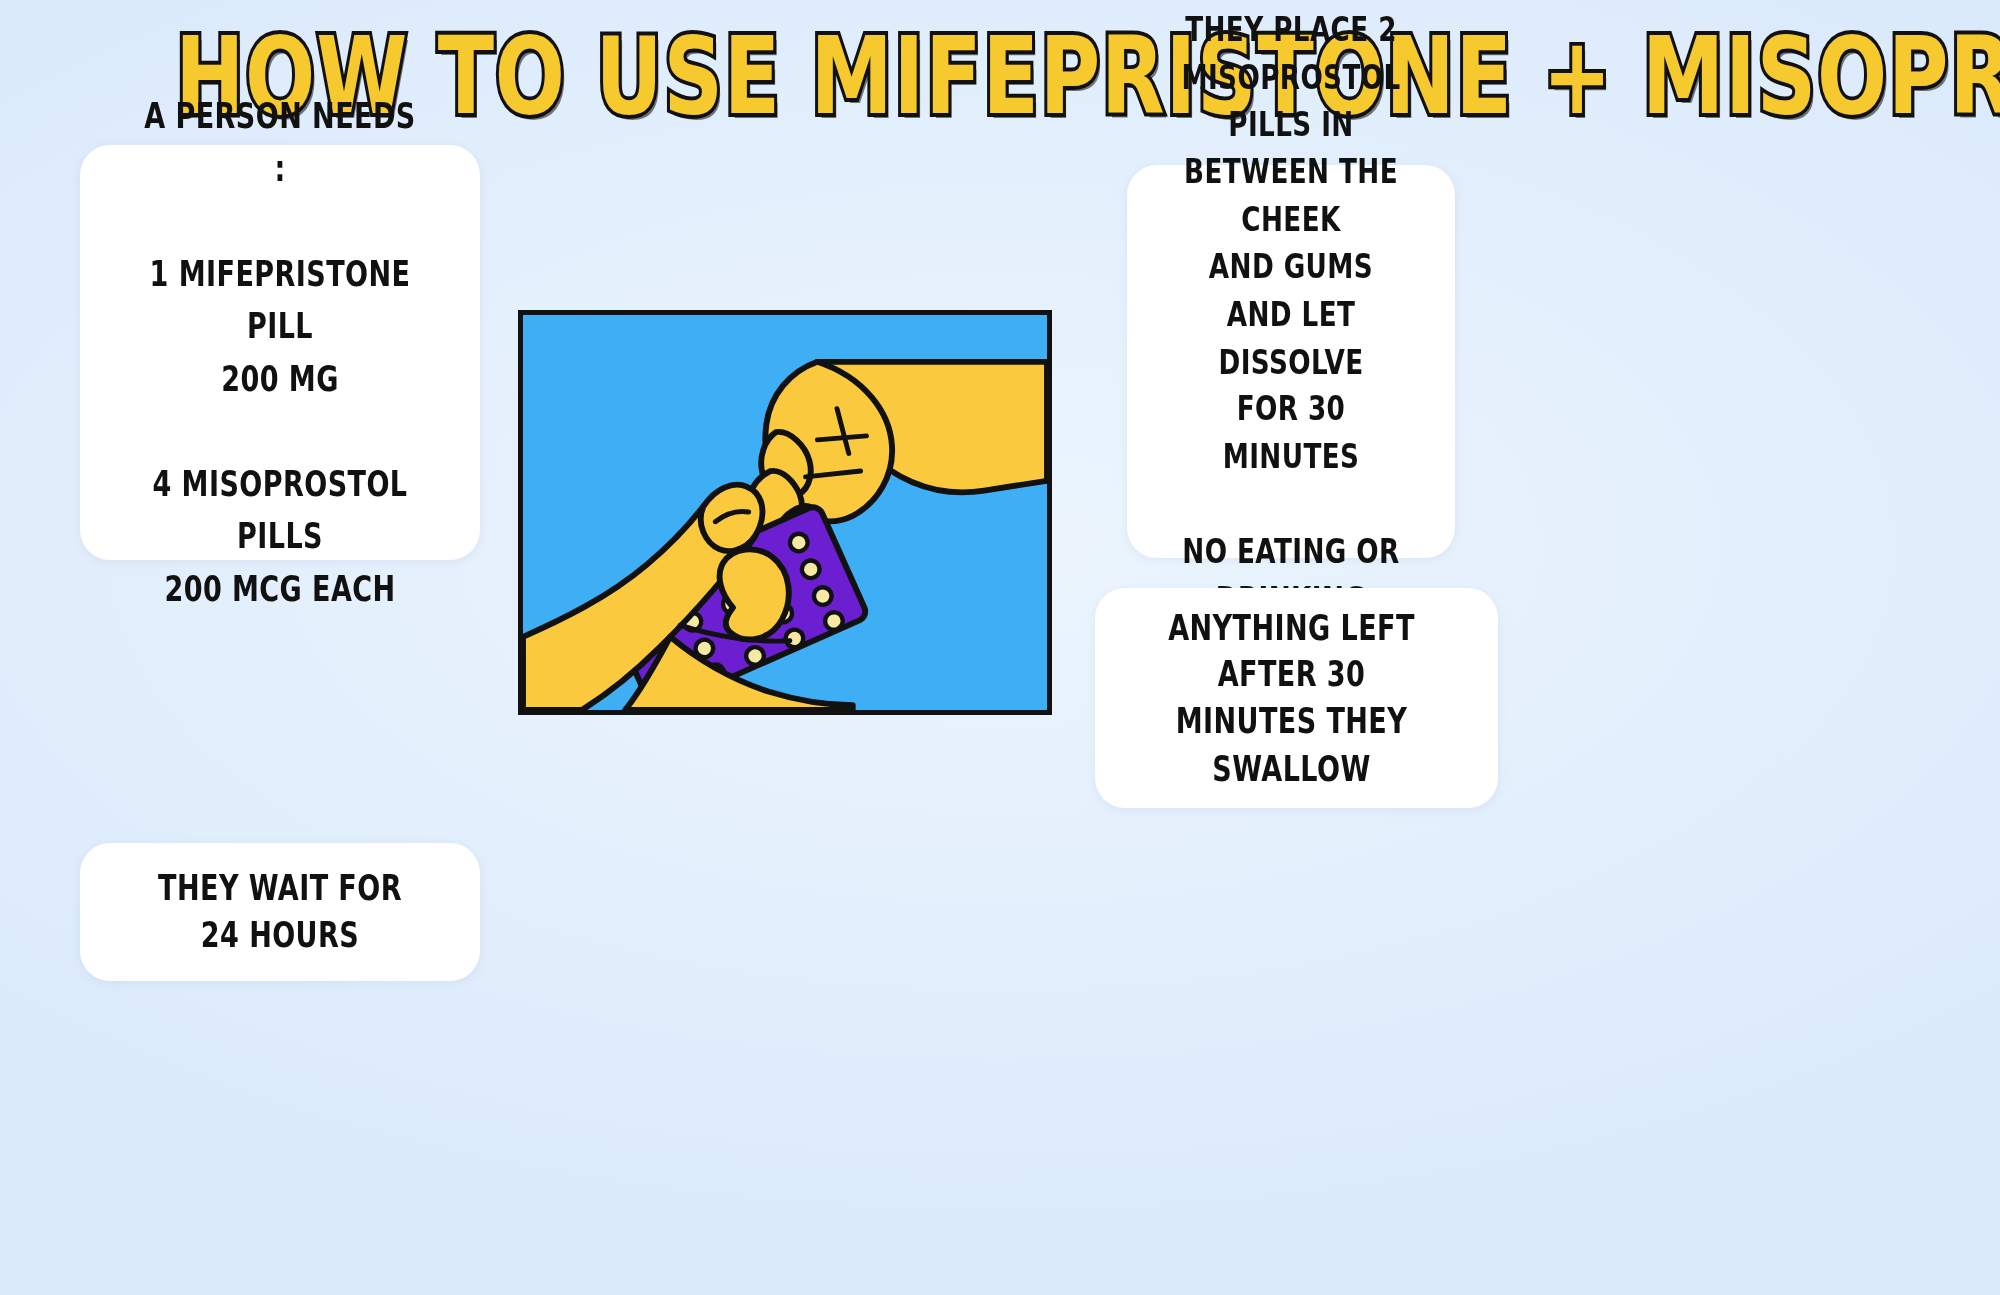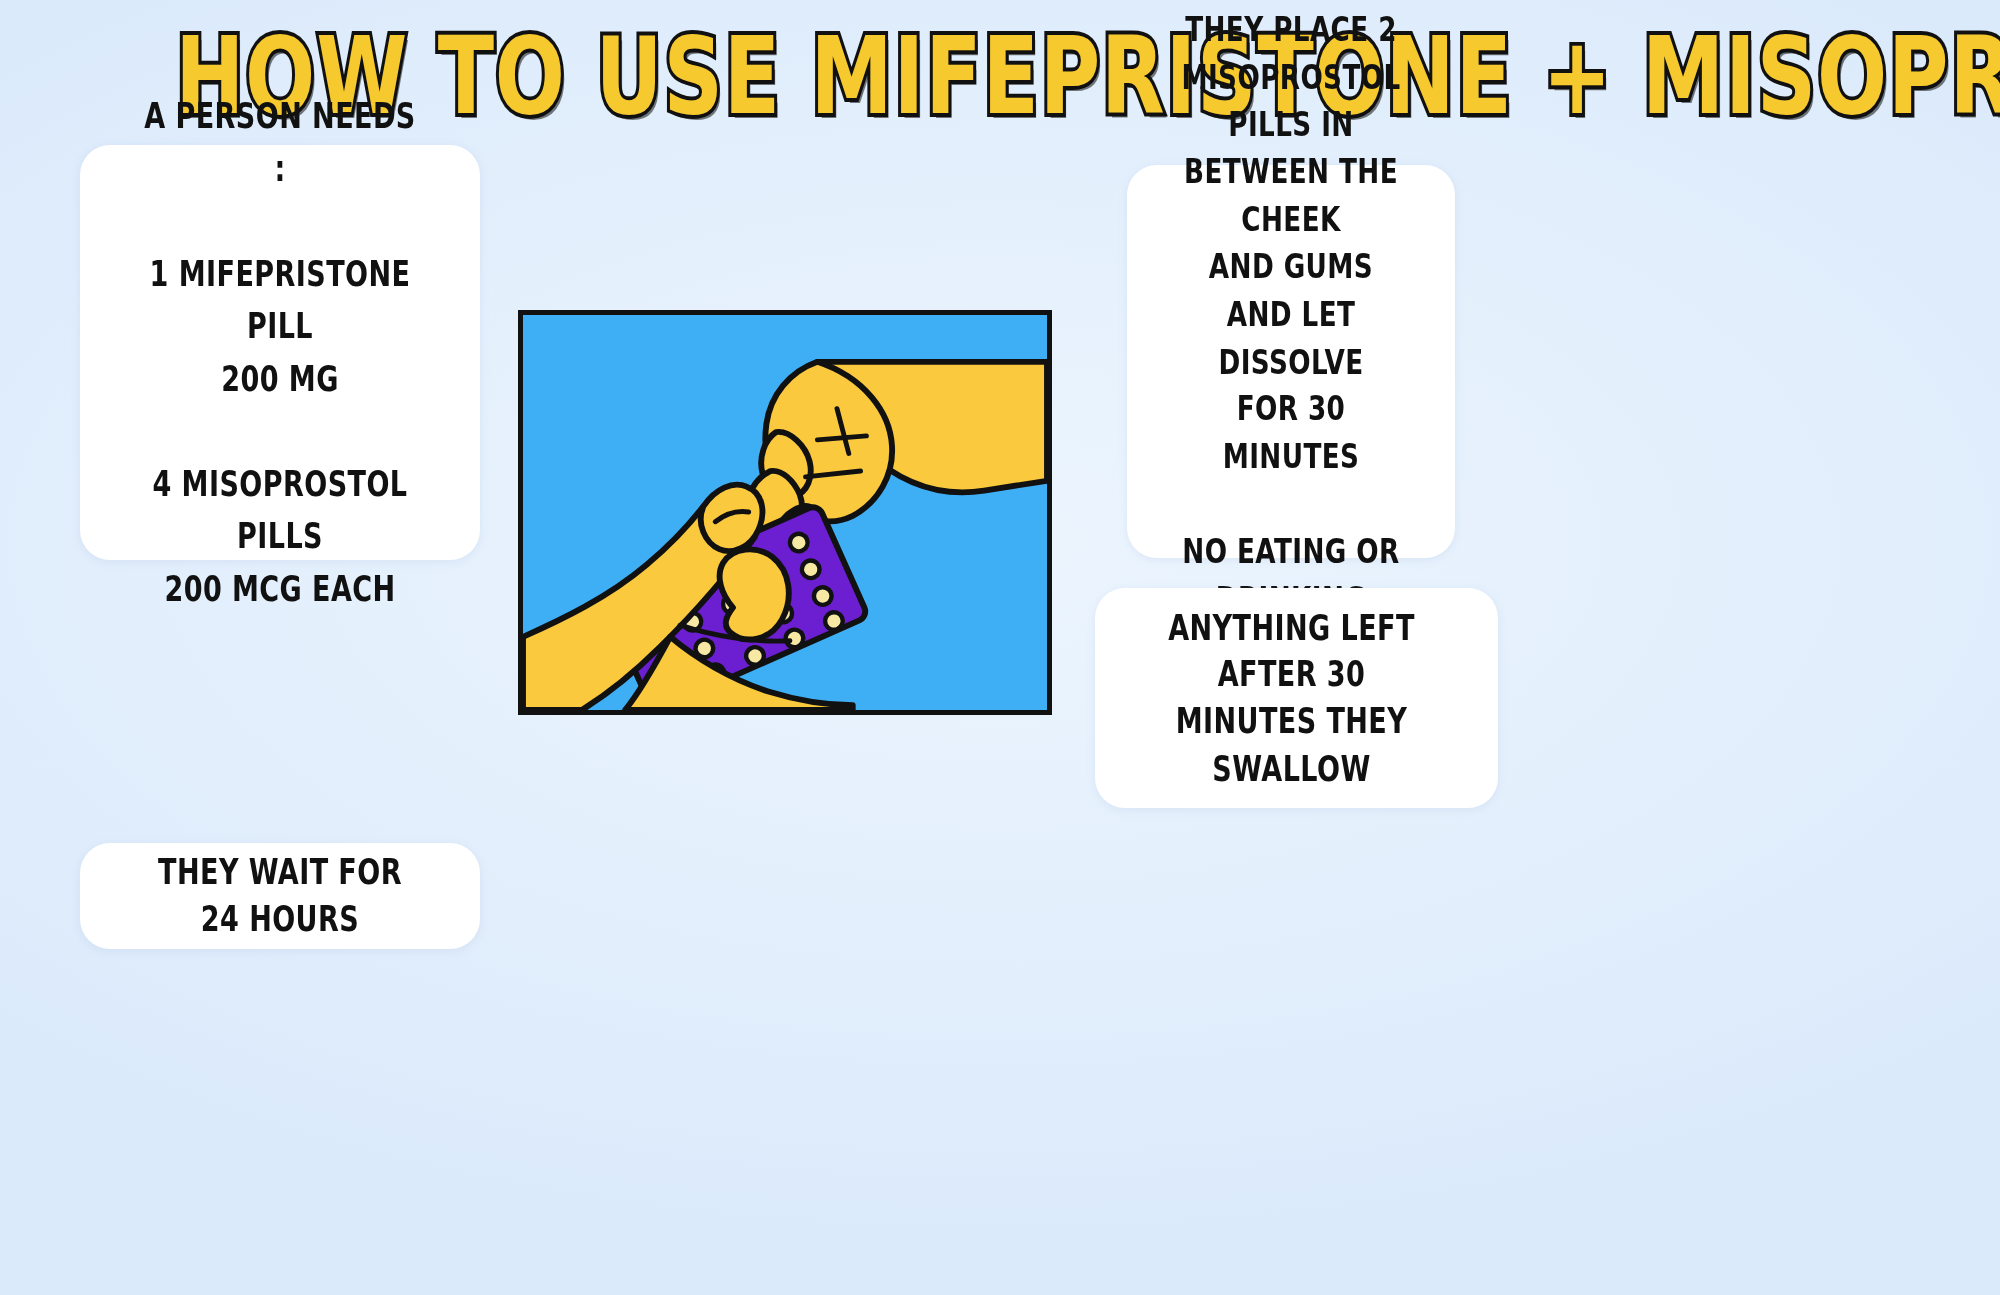--- a/index.html
+++ b/index.html
@@ -72,21 +72,21 @@
     letter-spacing: 0.5px;
     transform: scaleX(0.82) scaleY(1.06);
     transform-origin: center center;
     white-space: pre-line;
     font-size: 33px;
   }
 
   
   #card-needs       { left: 80px;  top: 145px;  width: 400px; height: 415px; }
   #card-swallow     { left: 80px;  top: 590px;  width: 400px; height: 228px; }
-  #card-wait24      { left: 80px;  top: 843px;  width: 400px; height: 106px; }
+  #card-wait24      { left: 80px;  top: 843px;  width: 400px; height: 138px; }
 
   
   #card-place       { left: 1095px; top: 165px;  width: 328px; height: 393px; margin-left: 32px; }
   #card-leftover    { left: 1095px; top: 588px;  width: 403px; height: 220px; padding-left: 16px; }
   #card-symptoms    { left: 1095px; top: 800px;  width: 403px; height: 170px; }
 
   #card-needs .card-text    { font-size: 33px; line-height: 1.5; }
   #card-place .card-text    { font-size: 32px; line-height: 1.40; }
   #card-swallow .card-text  { font-size: 33px; }
   #card-wait24 .card-text   { font-size: 33px; }

